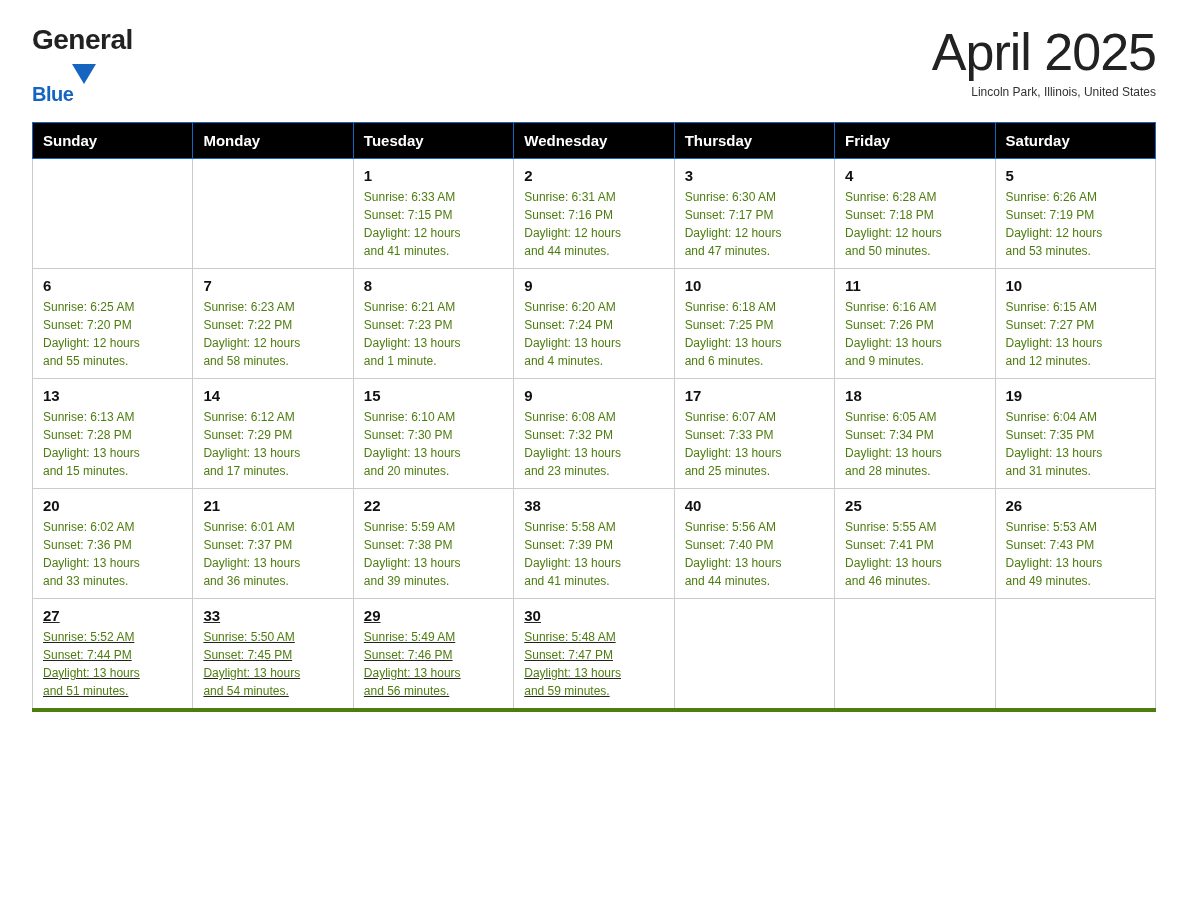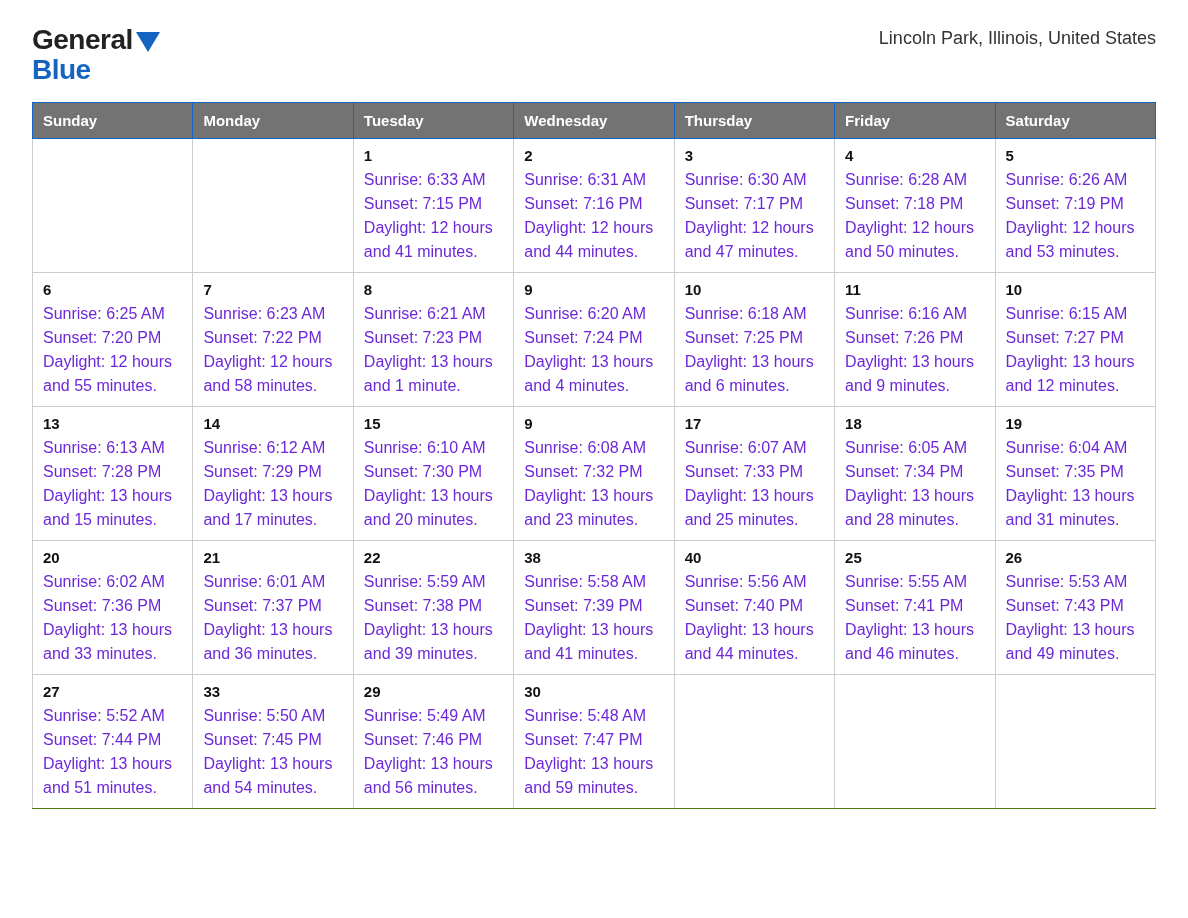--- a/index.html
+++ b/index.html
@@ -23,50 +23,52 @@
       color: #222;
       letter-spacing: -0.5px;
     }
     .logo-wrapper {
       display: flex;
       flex-direction: column;
       align-items: flex-start;
     }
     .logo-line1 {
       display: flex;
+      align-items: center;
+      flex-direction: column;
     }
     .logo-line2 {
-      font-size: 28px;
+      font-size: 20px;
       font-weight: bold;
       color: #1565c0;
       letter-spacing: -0.5px;
       line-height: 1;
     }
     .title-block {
       text-align: right;
     }
     .page-title {
       font-size: 52px;
       font-weight: 300;
       color: #222;
       letter-spacing: -1px;
       line-height: 1.1;
     }
     .subtitle {
-      font-size: 18px;
+      font-size: 12px;
       color: #333;
       margin-top: 4px;
     }
     .calendar {
       width: 100%;
       border-collapse: collapse;
       border: 1px solid #aaa;
     }
     .calendar th {
-      background-color: #737373;
+      background-color: #000000;
       color: #fff;
       font-size: 15px;
       font-weight: 600;
       padding: 9px 10px;
       text-align: left;
       border: 1px solid #1565c0;
     }
     .calendar td {
       vertical-align: top;
       padding: 8px 10px;
@@ -76,46 +78,48 @@
       font-size: 13px;
       color: #222;
     }
     .day-num {
       font-size: 15px;
       font-weight: bold;
       color: #111;
       margin-bottom: 4px;
     }
     .day-info {
-      font-size: 16px;
+      font-size: 12px;
       line-height: 1.5;
-      color: #6d28d9;
+      color: #4d7c0f;
     }
     .empty-cell {
       background: #fff;
     }
     tr td {
       border-bottom: 2px solid #1565c0;
     }
     tr:last-child td {
-      border-bottom: 1px solid #4d7c0f;
+      border-bottom: 4px solid #4d7c0f;
+      text-decoration: underline;
     }
   </style>
 </head>
 <body>
 
 <div class="header">
   <div class="logo-wrapper">
     <div class="logo-line1">
       <span class="logo-text-general">General</span>
       <span style="display:inline-block; width:0; height:0; border-left:12px solid transparent; border-right:12px solid transparent; border-top:20px solid #1565c0; margin-left:3px; margin-top:8px; vertical-align:top;"></span>
     </div>
     <div class="logo-line2">Blue</div>
   </div>
   <div class="title-block">
+    <div class="page-title">April 2025</div>
     <div class="subtitle">Lincoln Park, Illinois, United States</div>
   </div>
 </div>
 
 <table class="calendar">
   <thead>
     <tr>
     <th>Sunday</th>
         <th>Monday</th>
         <th>Tuesday</th>

